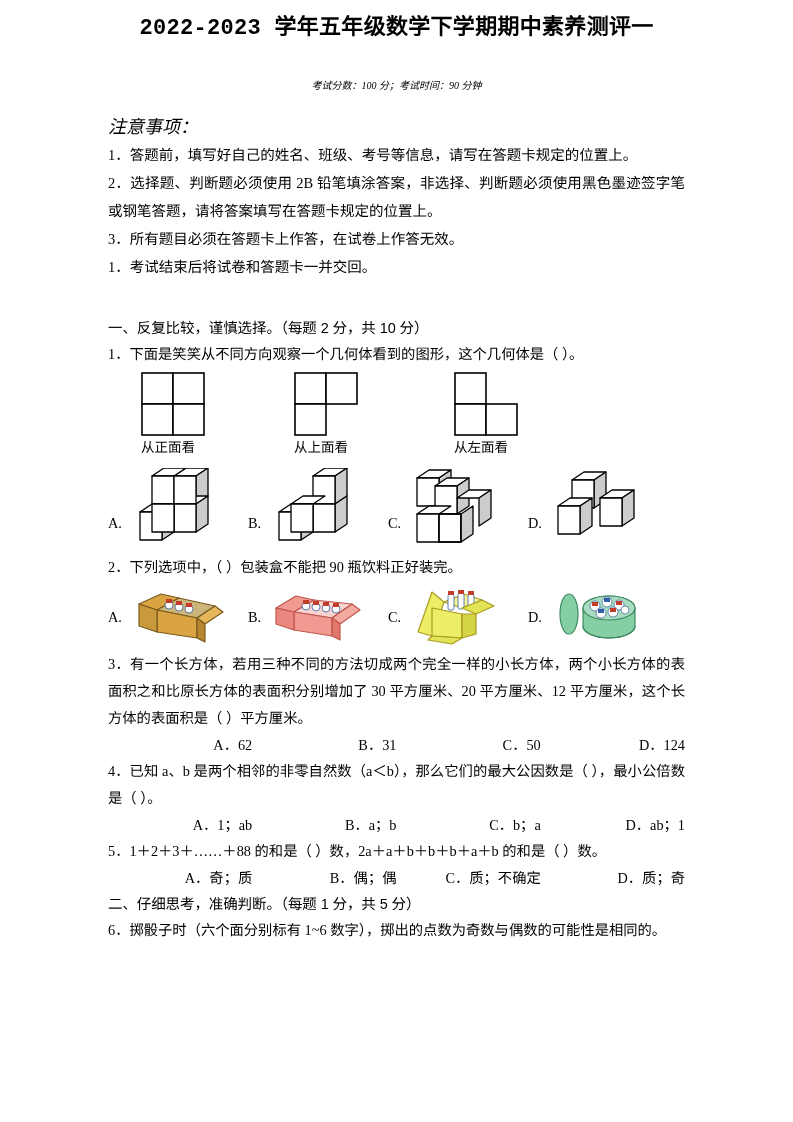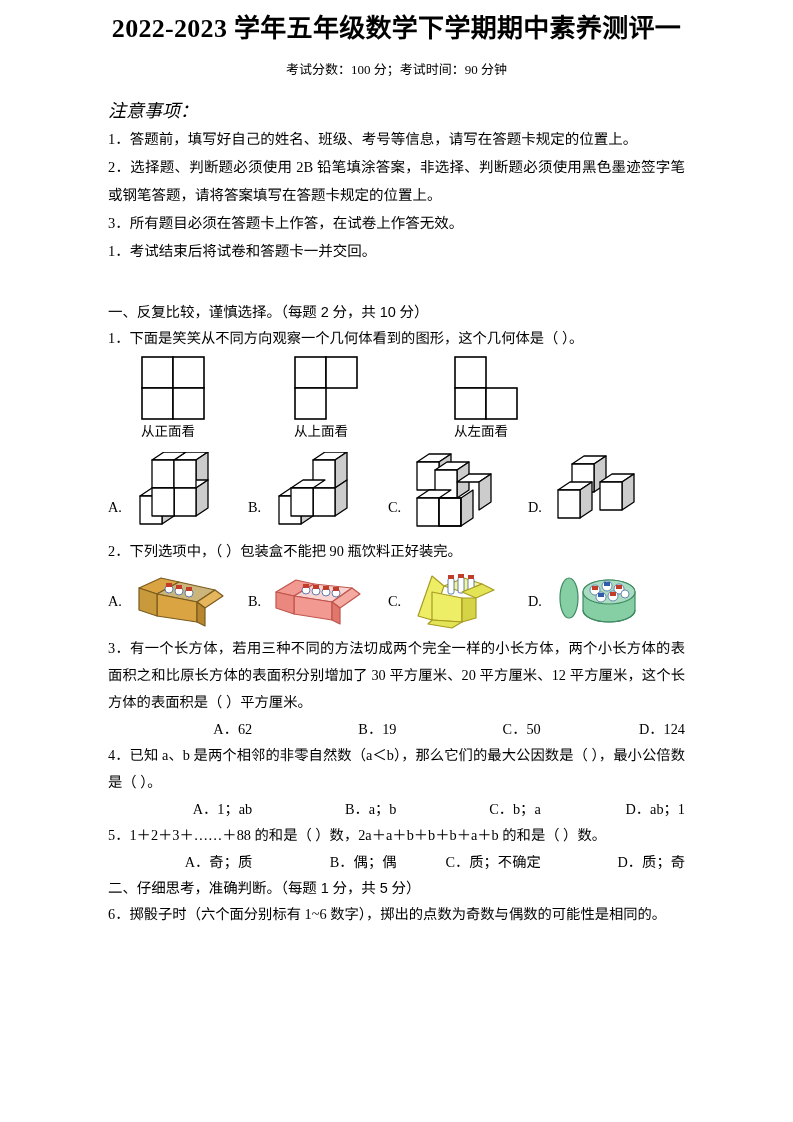--- a/index.html
+++ b/index.html
@@ -29,31 +29,32 @@
     margin-top: 88px;
     font-family: "Liberation Sans", "DejaVu Sans", sans-serif;
     font-weight: bold;
     font-size: 14.5px;
     line-height: 20px;
     letter-spacing: 0.2px;
   }
   .doc-title {
     margin-top: 14px;
     text-align: center;
-    font-family: Liberation Serif, serif;
+    font-family: Liberation Mono, monospace;
     font-weight: bold;
-    font-size: 26px;
+    font-size: 22px;
     line-height: 30px;
     letter-spacing: 0.3px;
   }
   .doc-subtitle {
-    margin-top: 15px;
+    margin-top: 31px;
     text-align: center;
-    font-size: 13px;
+    font-size: 10px;
     line-height: 22px;
+    font-style: italic;
   }
 
   
   .notice {
     margin-top: 16px;
   }
   .notice-title {
     font-size: 18px;
     line-height: 28px;
     font-style: italic;
@@ -405,21 +406,21 @@
           <path d="M36 40 a26 12 0 0 0 52 0" fill="none" stroke="#3f8a63" stroke-width="1.2"></path>
         </g>
       </svg>
     </div>
 
   </div>
 
   <div class="q-text">3．有一个长方体，若用三种不同的方法切成两个完全一样的小长方体，两个小长方体的表面积之和比原长方体的表面积分别增加了 30 平方厘米、20 平方厘米、12 平方厘米，这个长方体的表面积是（          ）平方厘米。</div>
   <div class="opt-row">
     <div>A．62</div>
-    <div>B．19</div>
+    <div>B．31</div>
     <div>C．50</div>
     <div>D．124</div>
   </div>
 
   <div class="q-text">4．已知 a、b 是两个相邻的非零自然数（a＜b），那么它们的最大公因数是（            ），最小公倍数是（           ）。</div>
   <div class="opt-row">
     <div>A．1；ab</div>
     <div>B．a；b</div>
     <div>C．b；a</div>
     <div>D．ab；1</div>

